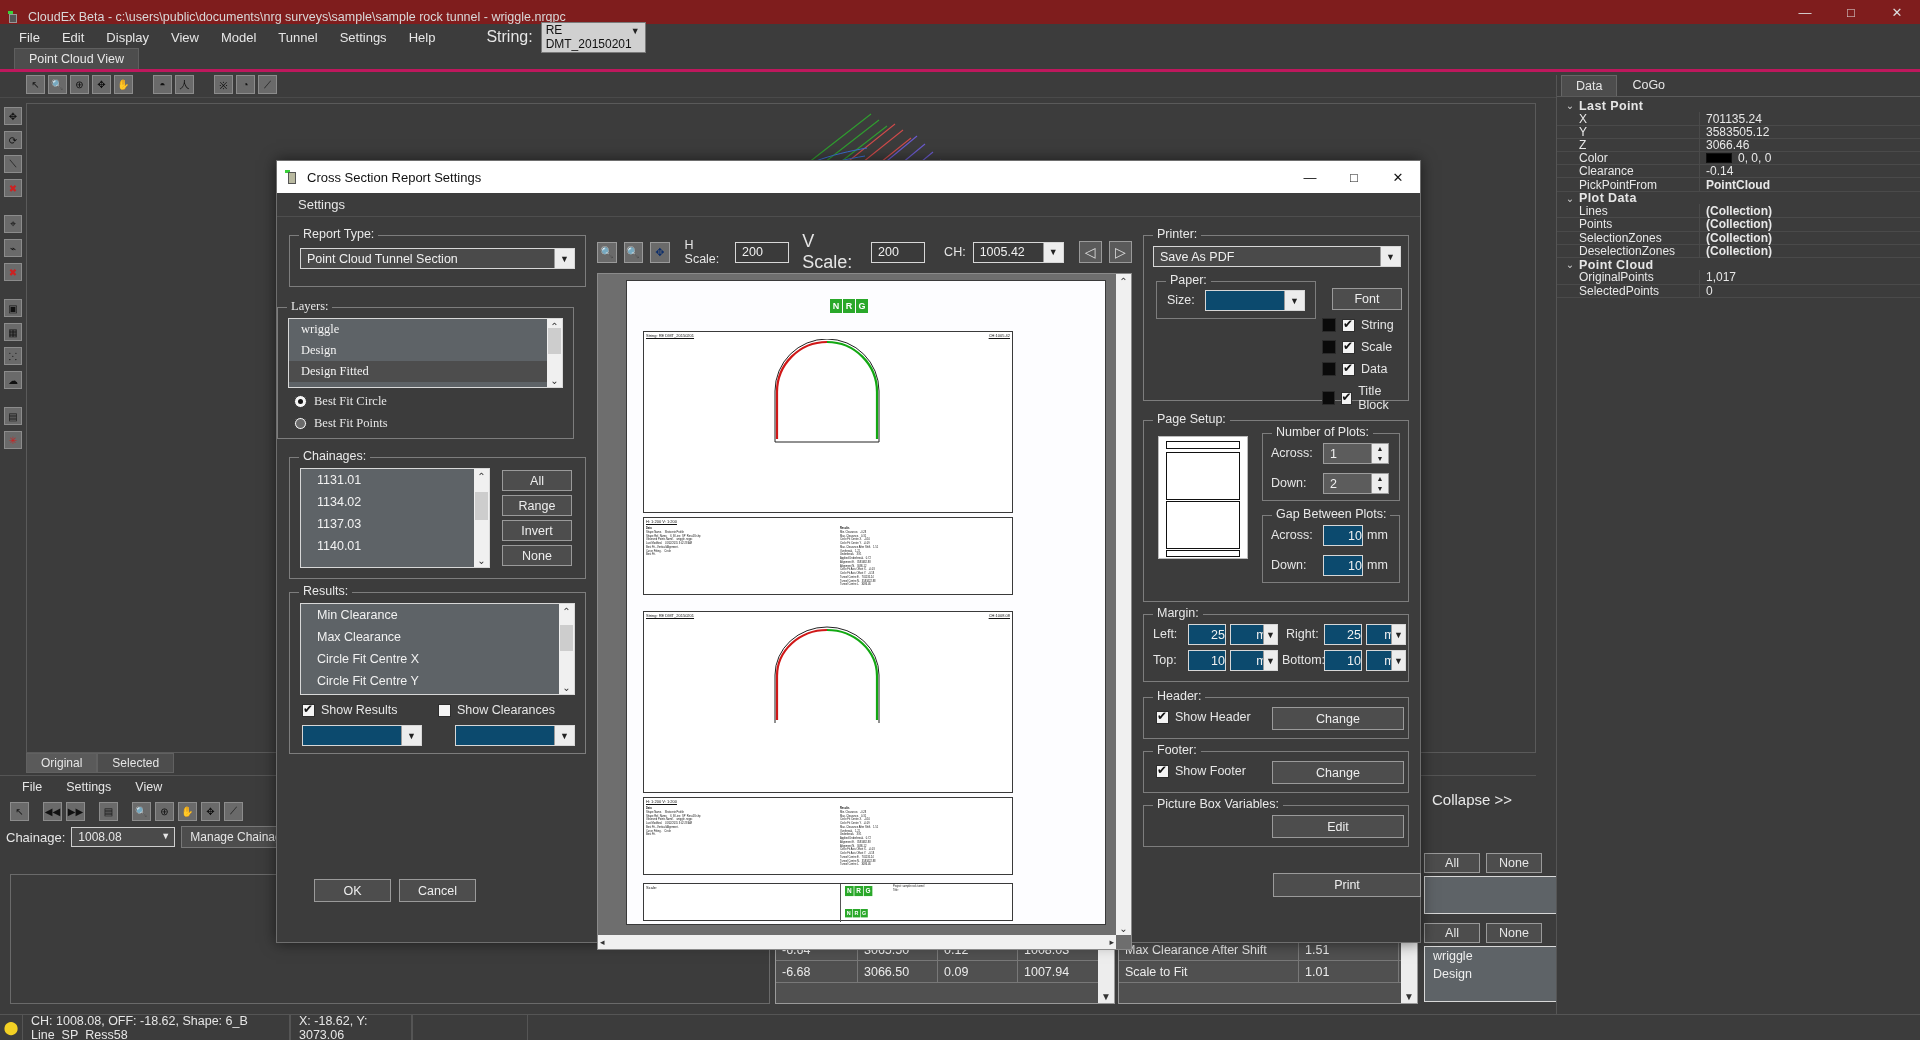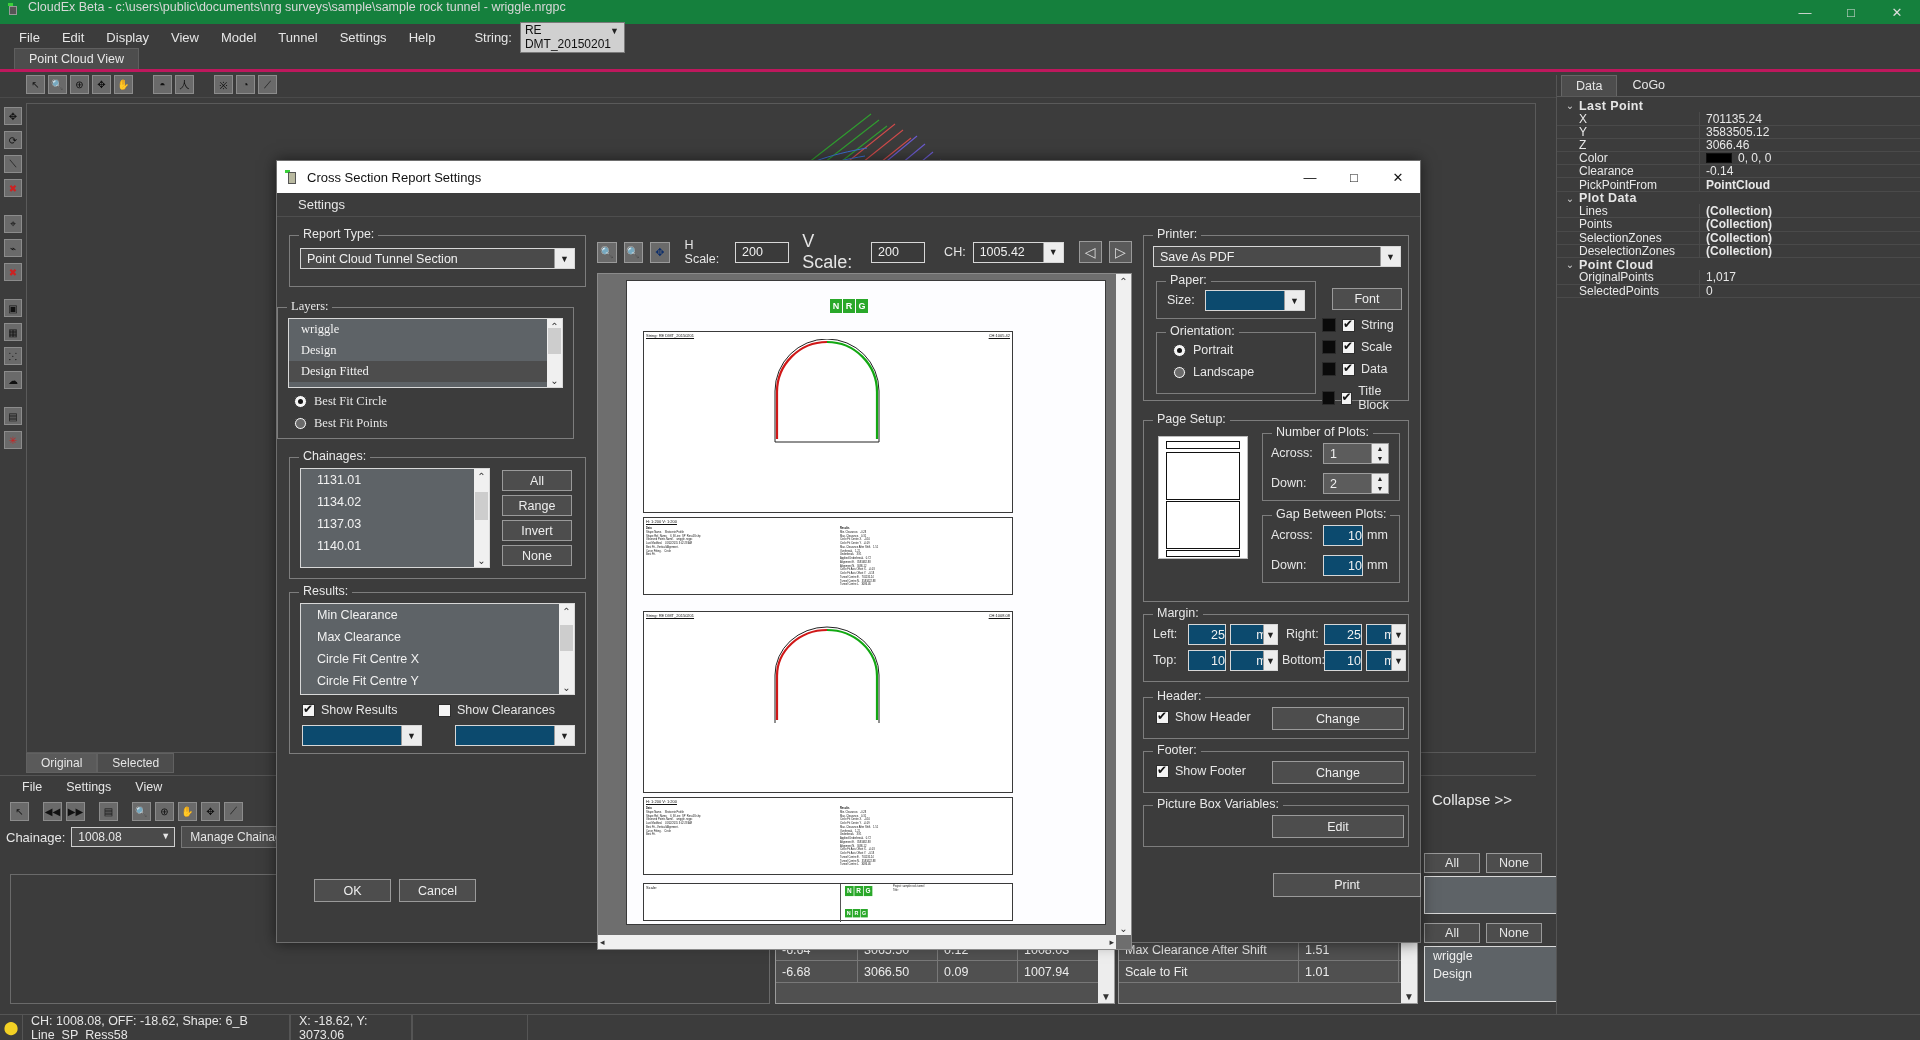--- a/index.html
+++ b/index.html
@@ -5,33 +5,33 @@
   * { box-sizing: border-box; margin:0; padding:0; }
   html,body { width:1920px; height:1040px; overflow:hidden; }
   body {
     font-family: "Liberation Sans", sans-serif;
     background:#3c3c3c; color:#e6e6e6; font-size:13px;
     -webkit-font-smoothing:none;
   }
   .app { position:relative; width:1920px; height:1040px; background:#3c3c3c; }
 
   
-  .titlebar { height:24px; background:#15803d; display:flex; align-items:flex-start; padding-left:6px; }
+  .titlebar { height:24px; background:#7f1d1d; display:flex; align-items:flex-end; padding-left:6px; }
   .titlebar .tb-icon { width:16px; height:16px; margin-right:6px; position:relative; }
   .tb-icon .i1{position:absolute;left:2px;top:3px;width:5px;height:3px;background:#3ad13a;}
   .tb-icon .i2{position:absolute;left:3px;top:6px;width:8px;height:9px;background:#555;border:1px solid #999;}
   .titlebar .tb-title { font-size:12.5px; color:#d8d8d8; }
   .titlebar .tb-btns { margin-left:auto; display:flex; height:24px; }
   .tb-btn { width:46px; height:24px; display:flex; align-items:center; justify-content:center;
             color:#ddd; font-size:13px; }
 
   
   .menubar { height:26px; background:#3c3c3c; display:flex; align-items:center; padding-left:8px; gap:0px; }
   .menu-item { padding:3px 11px; font-size:13px; color:#e6e6e6; }
-  .string-label { margin-left:28px; font-size:13px; color:#e6e6e6; }
+  .string-label { margin-left:40px; font-size:16px; color:#e6e6e6; }
   .string-combo { margin-left:8px; width:105px; height:31px; background:#d0d0d0; color:#111;
     border:1px solid #7a7a7a; display:flex; align-items:center; font-size:12px; padding-left:4px; position:relative;}
   .string-combo .arrow{ position:absolute; right:5px; top:3px; font-size:9px; color:#222;}
 
   
   .tabstrip { height:22px; background:#3c3c3c; display:flex; align-items:flex-end; padding-left:14px;
               border-bottom:3px solid #be185d; }
   .tab { background:#4d4d4d; padding:3px 14px 3px 14px; font-size:12.5px; color:#e8e8e8;
          border:1px solid #5f5f5f; border-bottom:none; }
 
@@ -736,31 +736,20 @@
 
         <div class="gbox" style="left:12px;top:45px;width:160px;height:38px;">
           <div class="glabel">Paper:</div>
           <span style="position:absolute;left:10px;top:11px;font-size:12.5px;">Size:</span>
           <div class="field combo dkfield" style="position:absolute;left:48px;top:8px;width:100px;">
             <span>A3</span>
             <span class="btn">▼</span>
           </div>
         </div>
 
-        <div class="gbox" style="left:12px;top:96px;width:160px;height:62px;">
-          <div class="glabel">Orientation:</div>
-          <div class="radio" style="position:absolute;left:10px;top:10px;">
-            <span class="dot on"></span>
-            <span>Portrait</span>
-          </div>
-          <div class="radio" style="position:absolute;left:10px;top:32px;">
-            <span class="dot off"></span>
-            <span>Landscape</span>
-          </div>
-        </div>
 
         <div class="dbtn" style="position:absolute;left:188px;top:52px;width:70px;height:22px;">Font</div>
         <div style="position:absolute;left:178px;top:82px;display:flex;align-items:center;gap:6px;">
           <span class="blk"></span>
           <span class="chk">
               <span class="bx on"></span>
               <span>String</span>
             </span>
         </div>
         <div style="position:absolute;left:178px;top:104px;display:flex;align-items:center;gap:6px;">

